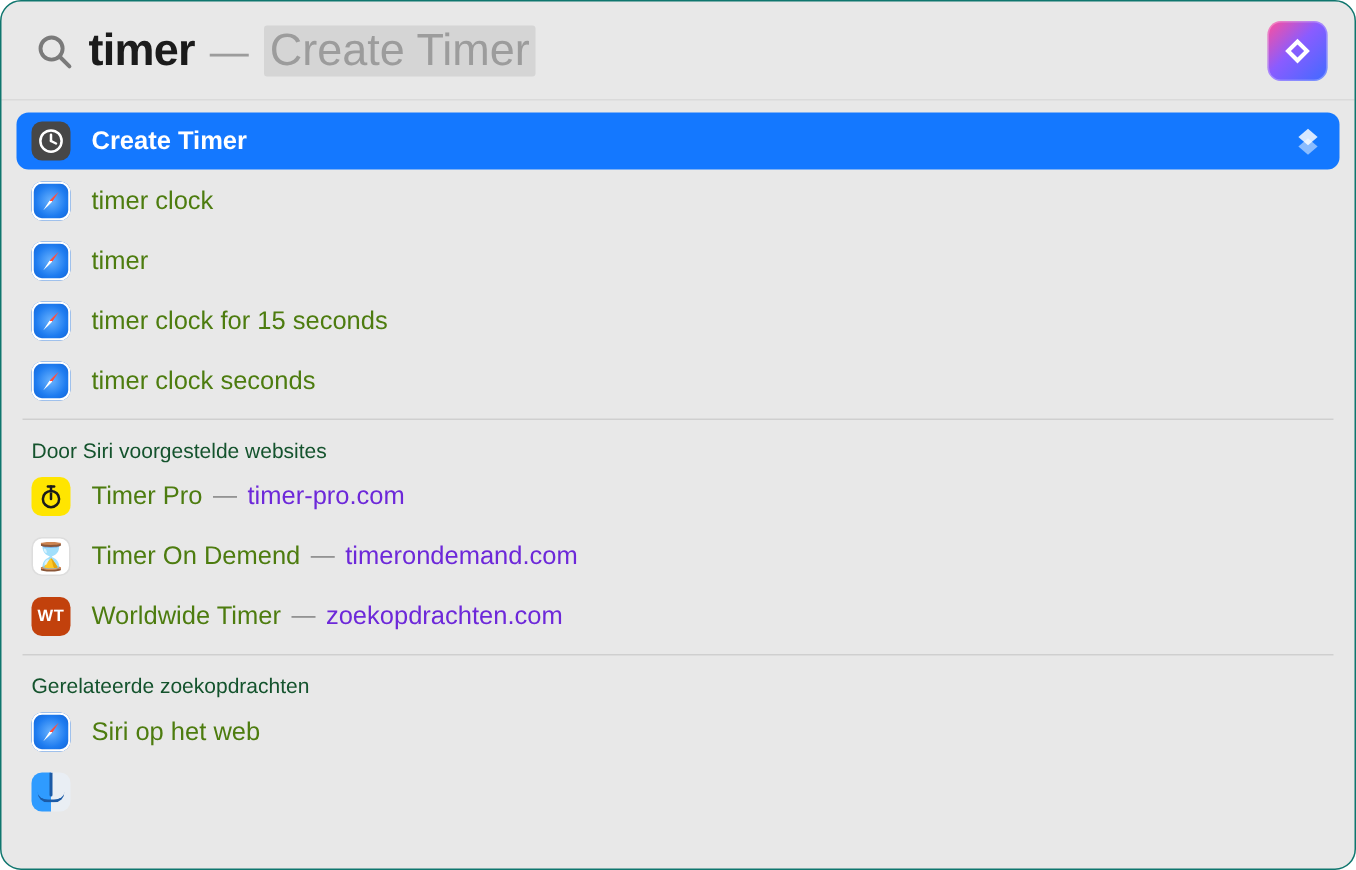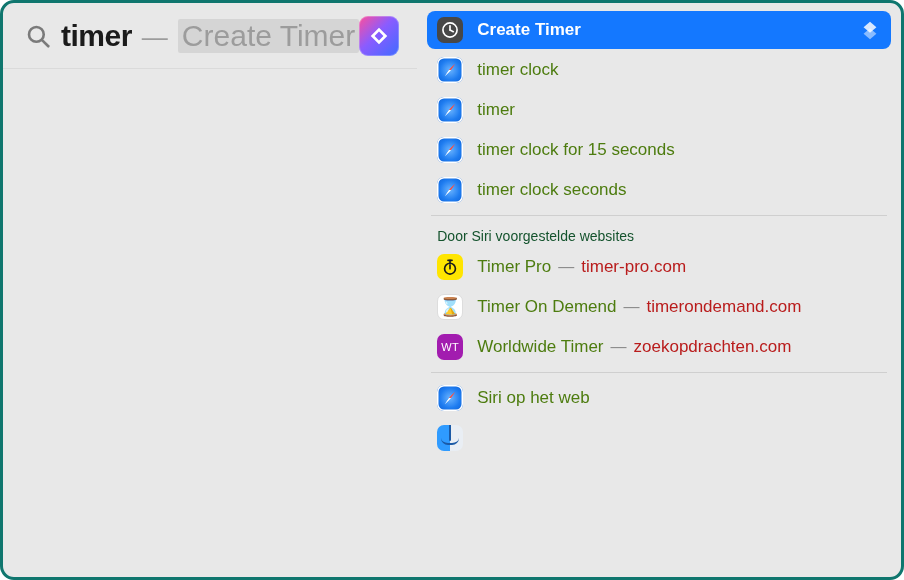--- a/index.html
+++ b/index.html
@@ -1,22 +1,22 @@
 <!DOCTYPE html>
 <html><head>
 <meta charset="utf-8">
 <style>
   * { box-sizing: border-box; margin: 0; padding: 0; }
   html, body { width: 904px; height: 580px; overflow: hidden; font-family: -apple-system, "Helvetica Neue", Arial, sans-serif; }
   .window {
     width: 904px; height: 580px;
     background: #e8e8e8;
-    border: 3px solid #0f766e;
+    border: 1px solid #0f766e;
     border-radius: 14px;
-    display: flex; flex-direction: row;
+    display: flex; flex-direction: column;
     position: relative;
   }
   .searchbar {
     display: flex; align-items: center;
     height: 66px;
     padding: 0 18px 0 22px;
     border-bottom: 1px solid rgba(0,0,0,0.06);
   }
   .search-icon { width: 26px; height: 26px; flex: 0 0 26px; margin-right: 10px; color: #7a7a7a; }
   .search-text-wrap { flex: 1; display: flex; align-items: baseline; font-size: 30px; line-height: 1; }
@@ -56,21 +56,21 @@
   }
   .row .icon {
     width: 26px; height: 26px; flex: 0 0 26px;
     margin-right: 14px;
     display: flex; align-items: center; justify-content: center;
     border-radius: 7px;
     overflow: hidden;
   }
   .row .title { font-size: 17px; font-weight: 500; color: #4d7c0f; }
   .row.selected .title { color: #fff; font-weight: 600; }
-  .row .subtitle { font-size: 17px; color: #b91c1c; font-weight: 400; }
+  .row .subtitle { font-size: 17px; color: #6d28d9; font-weight: 400; }
   .row .sep-dash { color: #8a8a8a; margin: 0 7px; }
   .row .trailing-icon {
     margin-left: auto; width: 22px; height: 22px; color: rgba(255,255,255,0.92);
   }
   
   .ic-safari {
     border-radius: 50%;
     background: radial-gradient(circle at 50% 50%, #69b3ff 0%, #1e7cf0 55%, #0d5dd0 100%);
     box-shadow: inset 0 0 0 1.5px #fff;
     position: relative;
@@ -89,21 +89,21 @@
   }
   .ic-clock svg { width: 20px; height:20px; }
   .ic-stopwatch {
     background:#ffe500; border-radius:7px;
   }
   .ic-hourglass {
     background:#fff; border:1px solid #ddd; border-radius:7px;
     color:#b23a1e; font-size:18px; line-height:1;
   }
   .ic-wt {
-    background:#a21caf; border-radius:7px; color:#fff; font-weight:400;
+    background:#c2410c; border-radius:7px; color:#fff; font-weight:700;
     font-size:11px; letter-spacing:0.5px;
   }
   .ic-finder {
     border-radius:7px;
     background: linear-gradient(90deg, #2f9bff 0 50%, #e9eef4 50% 100%);
     position:relative; overflow:hidden;
   }
   .ic-finder::before{
     content:""; position:absolute; left:50%; top:0; width:2px; height:60%;
     background:#1b5aa6; border-radius:0 0 6px 6px;
@@ -200,20 +200,21 @@
       <span class="subtitle">timerondemand.com</span>
     </div>
     <div class="row">
       <span class="icon ic-wt">WT</span>
       <span class="title">Worldwide Timer</span>
       <span class="sep-dash">—</span>
       <span class="subtitle">zoekopdrachten.com</span>
     </div>
 
     <div class="divider"></div>
+    <div class="section-label">Gerelateerde zoekopdrachten</div>
 
     <div class="row">
       <span class="icon ic-safari"></span>
       <span class="title">Siri op het web</span>
     </div>
     <div class="row">
       <span class="icon ic-finder"></span>
     </div>
 
   </div>

